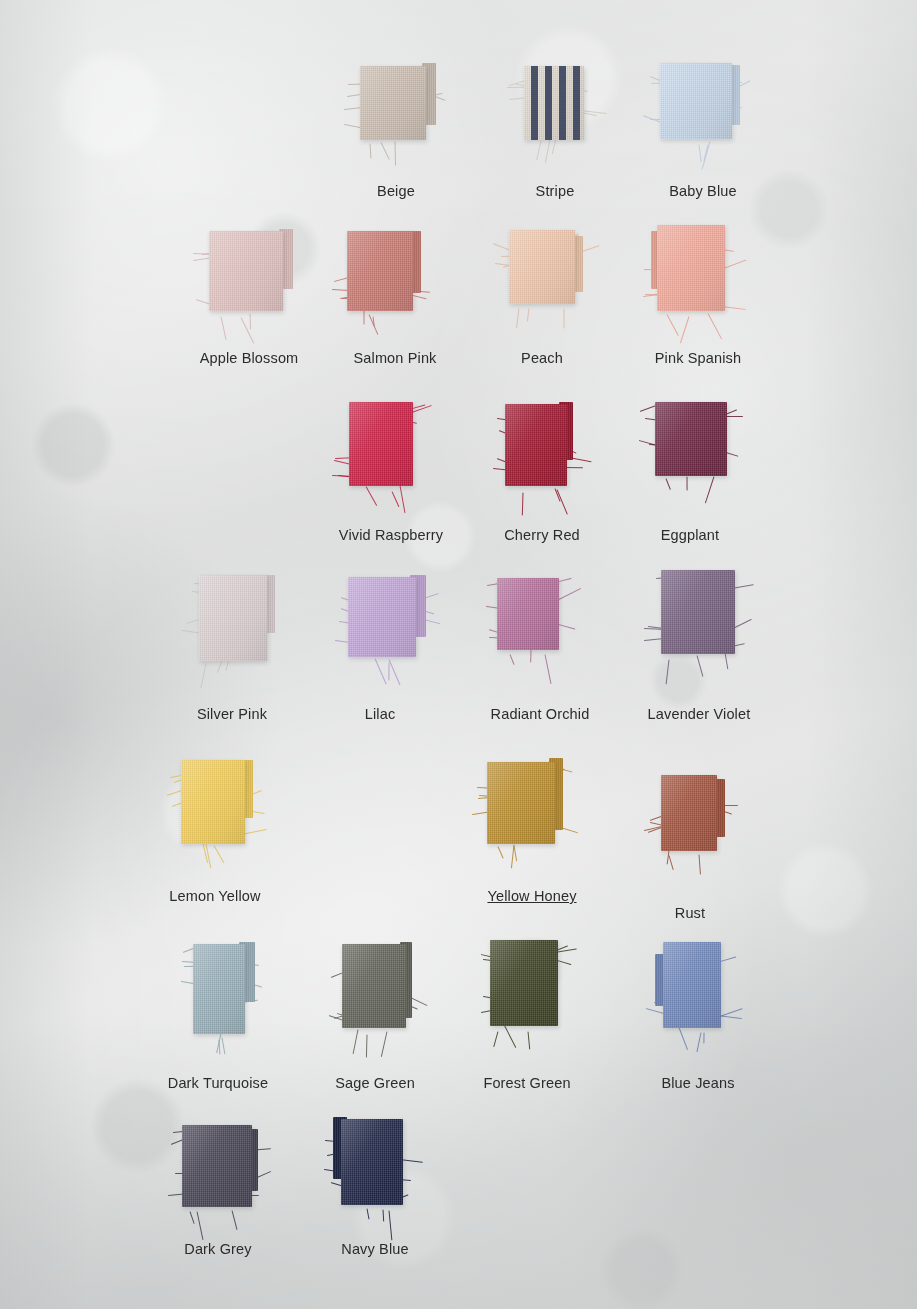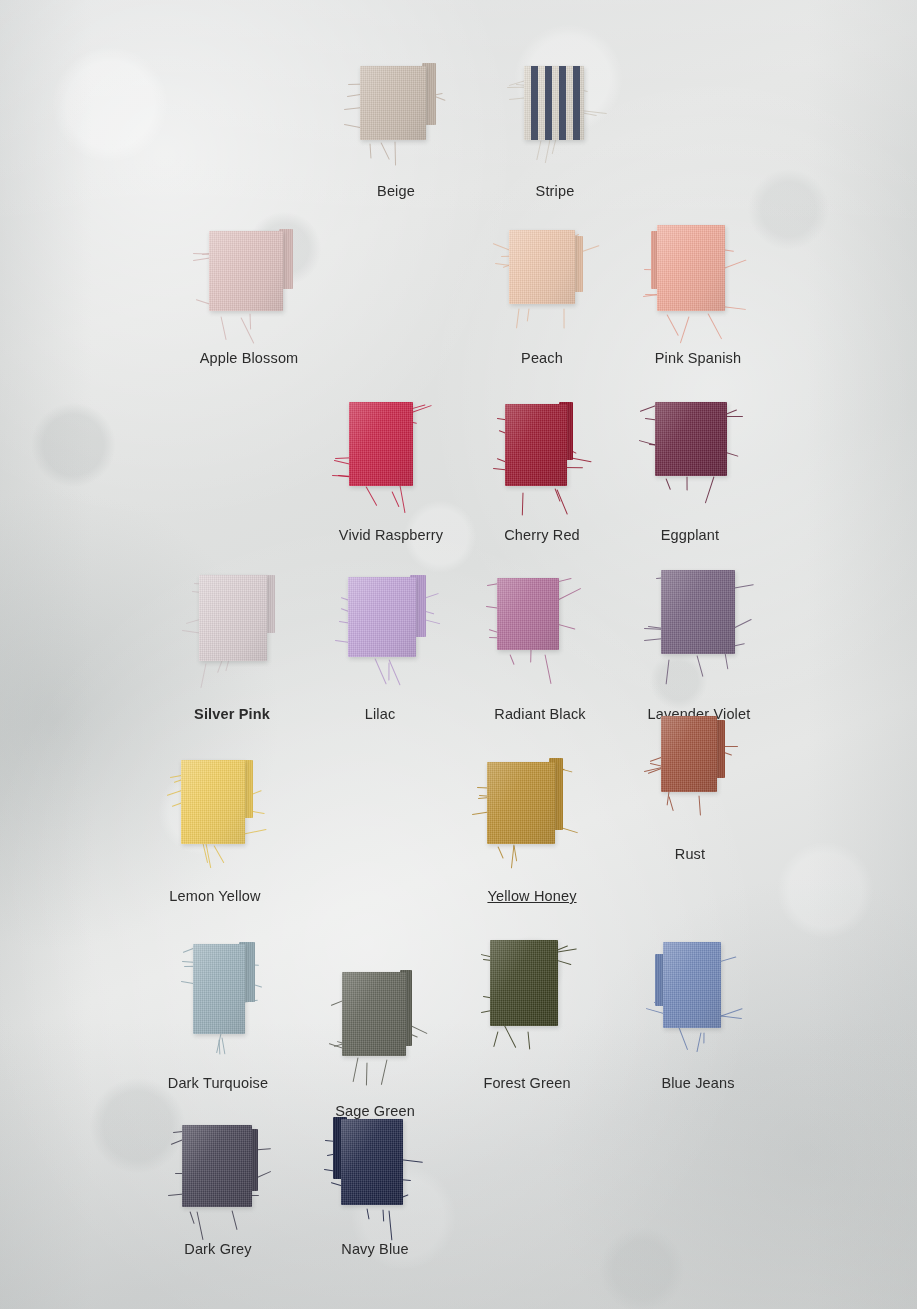--- a/index.html
+++ b/index.html
@@ -172,37 +172,71 @@
           <div class="thread" style="width: 13.0959px; background: rgb(204, 198, 187); left: -7.85752px; top: 17.9069px; transform: rotate(5.16269deg);"></div>
           <div class="thread" style="width: 8.00795px; background: rgb(204, 198, 187); left: 56px; top: 22.688px; transform: rotate(15.5088deg);"></div>
           <div class="thread" style="width: 24.8592px; background: rgb(204, 198, 187); left: -14.9155px; top: 32.7898px; transform: rotate(-5.84508deg);"></div>
           <div class="thread" style="width: 20.1856px; background: rgb(204, 198, 187); left: 17.1725px; top: 74.339px; transform: rotate(102.174deg);"></div>
           <div class="thread" style="width: 15.6549px; background: rgb(204, 198, 187); left: 32.1677px; top: 72.4708px; transform: rotate(103.783deg);"></div>
           <div class="thread" style="width: 23.7423px; background: rgb(204, 198, 187); left: 25.7337px; top: 73.3933px; transform: rotate(101.374deg);"></div>
           <div class="fabric stripe" title="Stripe" style="left: 0px; top: 0px; width: 60px; height: 74px; background: rgb(222, 216, 205);"></div>
         </div>
         <div class="swatch-label" style="top: 117px; left: 31px; color: rgb(43, 43, 43);">Stripe</div>
       </div>
+      <div class="swatch-cell" style="left: 660px; top: 63px; width: 72px; height: 136px;">
+        <div class="fabric-wrap" style="width: 72px; height: 76px;">
+          <div class="thread" style="width: 14.3396px; background: rgb(180, 198, 218); left: -8.60377px; top: 20.1709px; transform: rotate(-1.9743deg);"></div>
+          <div class="thread" style="width: 25.045px; background: rgb(180, 198, 218); left: 68px; top: 28.7546px; transform: rotate(-27.9413deg);"></div>
+          <div class="thread" style="width: 17.2648px; background: rgb(180, 198, 218); left: -10.3589px; top: 12.9338px; transform: rotate(21.583deg);"></div>
+          <div class="thread" style="width: 14.1089px; background: rgb(180, 198, 218); left: 68px; top: 43.1709px; transform: rotate(5.20274deg);"></div>
+          <div class="thread" style="width: 27.7721px; background: rgb(180, 198, 218); left: -16.6633px; top: 52.1498px; transform: rotate(20.8755deg);"></div>
+          <div class="thread" style="width: 13.6478px; background: rgb(180, 198, 218); left: 68px; top: 19.4195px; transform: rotate(-0.255545deg);"></div>
+          <div class="thread" style="width: 16.6749px; background: rgb(180, 198, 218); left: -10.0049px; top: 56.318px; transform: rotate(0.289677deg);"></div>
+          <div class="thread" style="width: 28.8799px; background: rgb(180, 198, 218); left: 49.6104px; top: 78.0321px; transform: rotate(105.756deg);"></div>
+          <div class="thread" style="width: 17.7911px; background: rgb(180, 198, 218); left: 38.7215px; top: 81.1092px; transform: rotate(83.1149deg);"></div>
+          <div class="thread" style="width: 16.753px; background: rgb(180, 198, 218); left: 47.6688px; top: 81.1889px; transform: rotate(103.71deg);"></div>
+          <div class="flap" style="left: 66px; top: 2px; width: 14px; height: 60px; background: rgb(198, 216, 236);"></div>
+          <div class="fabric" title="Baby Blue" style="left: 0px; top: 0px; width: 72px; height: 76px; background: rgb(198, 216, 236);"></div>
+        </div>
+        <div class="swatch-label" style="top: 120px; left: 43px; color: rgb(43, 43, 43);">Baby Blue</div>
+      </div>
       <div class="swatch-cell" style="left: 209px; top: 231px; width: 74px; height: 140px;">
         <div class="fabric-wrap" style="width: 74px; height: 80px;">
           <div class="thread" style="width: 11.9681px; background: rgb(208, 179, 177); left: -7.18089px; top: 22.7191px; transform: rotate(-7.01036deg);"></div>
           <div class="thread" style="width: 9.08528px; background: rgb(208, 179, 177); left: 70px; top: 13.8089px; transform: rotate(9.04783deg);"></div>
           <div class="thread" style="width: 25.94px; background: rgb(208, 179, 177); left: -15.564px; top: 22.015px; transform: rotate(2.30777deg);"></div>
           <div class="thread" style="width: 14.2797px; background: rgb(208, 179, 177); left: 70px; top: 17.3649px; transform: rotate(5.66984deg);"></div>
           <div class="thread" style="width: 22.1418px; background: rgb(208, 179, 177); left: -13.2851px; top: 68.3736px; transform: rotate(18.1204deg);"></div>
           <div class="thread" style="width: 13.3927px; background: rgb(208, 179, 177); left: 70px; top: 53.0462px; transform: rotate(-21.333deg);"></div>
           <div class="thread" style="width: 26.1138px; background: rgb(208, 179, 177); left: -15.6683px; top: 28.7424px; transform: rotate(-8.27639deg);"></div>
           <div class="thread" style="width: 23.8672px; background: rgb(208, 179, 177); left: 12.4272px; top: 84.7576px; transform: rotate(77.7593deg);"></div>
           <div class="thread" style="width: 15.5137px; background: rgb(208, 179, 177); left: 41.4907px; top: 81.7854px; transform: rotate(87.7973deg);"></div>
           <div class="thread" style="width: 28.639px; background: rgb(208, 179, 177); left: 32.0715px; top: 85.8607px; transform: rotate(63.7167deg);"></div>
           <div class="flap" style="left: 70px; top: -2px; width: 14px; height: 60px; background: rgb(226, 197, 195);"></div>
           <div class="fabric" title="Apple Blossom" style="left: 0px; top: 0px; width: 74px; height: 80px; background: rgb(226, 197, 195);"></div>
         </div>
         <div class="swatch-label" style="top: 119px; left: 40px; color: rgb(43, 43, 43);">Apple Blossom</div>
       </div>
+      <div class="swatch-cell" style="left: 347px; top: 231px; width: 66px; height: 140px;">
+        <div class="fabric-wrap" style="width: 66px; height: 80px;">
+          <div class="thread" style="width: 20.8602px; background: rgb(183, 105, 97); left: -12.5161px; top: 50.2175px; transform: rotate(-14.8391deg);"></div>
+          <div class="thread" style="width: 21.3732px; background: rgb(183, 105, 97); left: 62px; top: 59.2114px; transform: rotate(4.79166deg);"></div>
+          <div class="thread" style="width: 9.12988px; background: rgb(183, 105, 97); left: -5.47793px; top: 66.8948px; transform: rotate(-1.06809deg);"></div>
+          <div class="thread" style="width: 17.539px; background: rgb(183, 105, 97); left: 62px; top: 63.445px; transform: rotate(14.3261deg);"></div>
+          <div class="thread" style="width: 11.4636px; background: rgb(183, 105, 97); left: -6.87816px; top: 67.1518px; transform: rotate(-7.70683deg);"></div>
+          <div class="thread" style="width: 10.1406px; background: rgb(183, 105, 97); left: 62px; top: 19.7649px; transform: rotate(-24.4227deg);"></div>
+          <div class="thread" style="width: 24.7774px; background: rgb(183, 105, 97); left: -14.8665px; top: 58.0838px; transform: rotate(3.44075deg);"></div>
+          <div class="thread" style="width: 10.255px; background: rgb(183, 105, 97); left: 26.3377px; top: 84.5203px; transform: rotate(82.2021deg);"></div>
+          <div class="thread" style="width: 13.6635px; background: rgb(183, 105, 97); left: 17.0126px; top: 79.2822px; transform: rotate(89.9286deg);"></div>
+          <div class="thread" style="width: 21.6336px; background: rgb(183, 105, 97); left: 21.5721px; top: 83.2637px; transform: rotate(66.1756deg);"></div>
+          <div class="flap" style="left: 62px; top: 0px; width: 12px; height: 62px; background: rgb(201, 123, 115);"></div>
+          <div class="fabric" title="Salmon Pink" style="left: 0px; top: 0px; width: 66px; height: 80px; background: rgb(201, 123, 115);"></div>
+        </div>
+        <div class="swatch-label" style="top: 119px; left: 48px; color: rgb(43, 43, 43);">Salmon Pink</div>
+      </div>
       <div class="swatch-cell" style="left: 509px; top: 230px; width: 66px; height: 134px;">
         <div class="fabric-wrap" style="width: 66px; height: 74px;">
           <div class="thread" style="width: 26.7957px; background: rgb(222, 183, 157); left: -16.0774px; top: 12.778px; transform: rotate(21.5662deg);"></div>
           <div class="thread" style="width: 11.0775px; background: rgb(222, 183, 157); left: 62px; top: 21.0554px; transform: rotate(-22.9747deg);"></div>
           <div class="thread" style="width: 23.1904px; background: rgb(222, 183, 157); left: -13.9142px; top: 33.116px; transform: rotate(7.86004deg);"></div>
           <div class="thread" style="width: 8.69626px; background: rgb(222, 183, 157); left: 62px; top: 8.03466px; transform: rotate(-27.9744deg);"></div>
           <div class="thread" style="width: 10.6462px; background: rgb(222, 183, 157); left: -6.38773px; top: 36.5599px; transform: rotate(-19.2914deg);"></div>
           <div class="thread" style="width: 29.7045px; background: rgb(222, 183, 157); left: 62px; top: 24.6799px; transform: rotate(-19.4451deg);"></div>
           <div class="thread" style="width: 12.6763px; background: rgb(222, 183, 157); left: -7.60579px; top: 26.052px; transform: rotate(-1.4445deg);"></div>
           <div class="thread" style="width: 20.2657px; background: rgb(222, 183, 157); left: 55.0125px; top: 77.6799px; transform: rotate(89.8493deg);"></div>
@@ -273,21 +307,21 @@
           <div class="thread" style="width: 14.525px; background: rgb(89, 21, 48); left: 68px; top: 13.4132px; transform: rotate(-21.9588deg);"></div>
           <div class="thread" style="width: 26.5551px; background: rgb(89, 21, 48); left: -15.9331px; top: 37.6814px; transform: rotate(15.2318deg);"></div>
           <div class="thread" style="width: 27.5118px; background: rgb(89, 21, 48); left: 58.8175px; top: 73.5509px; transform: rotate(107.971deg);"></div>
           <div class="thread" style="width: 13.8303px; background: rgb(89, 21, 48); left: 31.6745px; top: 74.4134px; transform: rotate(89.6754deg);"></div>
           <div class="thread" style="width: 11.9624px; background: rgb(89, 21, 48); left: 10.8591px; top: 75.5465px; transform: rotate(68.4537deg);"></div>
           <div class="flap" style="left: 10px; top: 58px; width: 56px; height: 16px; background: rgb(107, 39, 66);"></div>
           <div class="fabric" title="Eggplant" style="left: 0px; top: 0px; width: 72px; height: 74px; background: rgb(107, 39, 66);"></div>
         </div>
         <div class="swatch-label" style="top: 125px; left: 35px; color: rgb(43, 43, 43);">Eggplant</div>
       </div>
-      <div class="swatch-cell" style="left: 199px; top: 575px; width: 68px; height: 146px; font-weight: bold;">
+      <div class="swatch-cell" style="left: 199px; top: 575px; width: 68px; height: 146px;">
         <div class="fabric-wrap" style="width: 68px; height: 86px;">
           <div class="thread" style="width: 29.0342px; background: rgb(203, 191, 194); left: -17.4205px; top: 54.677px; transform: rotate(8.02724deg);"></div>
           <div class="thread" style="width: 9.30496px; background: rgb(203, 191, 194); left: 64px; top: 50.864px; transform: rotate(-2.28832deg);"></div>
           <div class="thread" style="width: 12.2096px; background: rgb(203, 191, 194); left: -7.32577px; top: 15.662px; transform: rotate(6.18526deg);"></div>
           <div class="thread" style="width: 9.43381px; background: rgb(203, 191, 194); left: 64px; top: 51.293px; transform: rotate(19.9705deg);"></div>
           <div class="thread" style="width: 22.487px; background: rgb(203, 191, 194); left: -13.4922px; top: 47.6519px; transform: rotate(-16.2674deg);"></div>
           <div class="thread" style="width: 12.9777px; background: rgb(203, 191, 194); left: 64px; top: 12.0672px; transform: rotate(-22.0321deg);"></div>
           <div class="thread" style="width: 8.0791px; background: rgb(203, 191, 194); left: -4.84746px; top: 8.39968px; transform: rotate(2.9262deg);"></div>
           <div class="thread" style="width: 12.2011px; background: rgb(203, 191, 194); left: 29.7094px; top: 84.2939px; transform: rotate(105.308deg);"></div>
           <div class="thread" style="width: 13.068px; background: rgb(203, 191, 194); left: 23.4145px; top: 84.8857px; transform: rotate(109.793deg);"></div>
@@ -321,21 +355,21 @@
           <div class="thread" style="width: 13.7599px; background: rgb(162, 95, 138); left: -8.25596px; top: 59.1274px; transform: rotate(2.11949deg);"></div>
           <div class="thread" style="width: 17.0236px; background: rgb(162, 95, 138); left: 58px; top: 4.04487px; transform: rotate(-14.1535deg);"></div>
           <div class="thread" style="width: 19.1841px; background: rgb(162, 95, 138); left: -11.5105px; top: 27.8753px; transform: rotate(7.80904deg);"></div>
           <div class="thread" style="width: 28.8135px; background: rgb(162, 95, 138); left: 58px; top: 23.3258px; transform: rotate(-26.8786deg);"></div>
           <div class="thread" style="width: 16.7022px; background: rgb(162, 95, 138); left: -10.0213px; top: 6.6121px; transform: rotate(-9.32194deg);"></div>
           <div class="thread" style="width: 11.2049px; background: rgb(162, 95, 138); left: 12.7954px; top: 75.9024px; transform: rotate(68.0575deg);"></div>
           <div class="thread" style="width: 13.1625px; background: rgb(162, 95, 138); left: 33.5867px; top: 71.3223px; transform: rotate(91.3977deg);"></div>
           <div class="thread" style="width: 29.6188px; background: rgb(162, 95, 138); left: 48.193px; top: 75.8662px; transform: rotate(78.4572deg);"></div>
           <div class="fabric" title="Radiant Orchid" style="left: 0px; top: 0px; width: 62px; height: 72px; background: rgb(180, 113, 156);"></div>
         </div>
-        <div class="swatch-label" style="top: 128px; left: 43px; color: rgb(43, 43, 43);">Radiant Black</div>
+        <div class="swatch-label" style="top: 128px; left: 43px; color: rgb(43, 43, 43);">Radiant Orchid</div>
       </div>
       <div class="swatch-cell" style="left: 661px; top: 570px; width: 74px; height: 144px;">
         <div class="fabric-wrap" style="width: 74px; height: 84px;">
           <div class="thread" style="width: 21.5487px; background: rgb(100, 80, 110); left: -12.9292px; top: 55.9748px; transform: rotate(7.06314deg);"></div>
           <div class="thread" style="width: 23.1573px; background: rgb(100, 80, 110); left: 70px; top: 59.2283px; transform: rotate(-26.5643deg);"></div>
           <div class="thread" style="width: 9.07161px; background: rgb(100, 80, 110); left: -5.44296px; top: 7.97153px; transform: rotate(-4.96834deg);"></div>
           <div class="thread" style="width: 13.7296px; background: rgb(100, 80, 110); left: 70px; top: 76.1249px; transform: rotate(-11.9189deg);"></div>
           <div class="thread" style="width: 28.1613px; background: rgb(100, 80, 110); left: -16.8968px; top: 70.2805px; transform: rotate(-5.71247deg);"></div>
           <div class="thread" style="width: 22.5497px; background: rgb(100, 80, 110); left: 70px; top: 18.4365px; transform: rotate(-9.86323deg);"></div>
           <div class="thread" style="width: 28.0818px; background: rgb(100, 80, 110); left: -16.8491px; top: 58.1112px; transform: rotate(2.48824deg);"></div>
@@ -373,21 +407,21 @@
           <div class="thread" style="width: 14.5373px; background: rgb(171, 126, 33); left: 64px; top: 13.424px; transform: rotate(-25.6457deg);"></div>
           <div class="thread" style="width: 15.0317px; background: rgb(171, 126, 33); left: -9.01901px; top: 35.7409px; transform: rotate(-5.26498deg);"></div>
           <div class="thread" style="width: 13.36px; background: rgb(171, 126, 33); left: 11.4452px; top: 83.891px; transform: rotate(66.2948deg);"></div>
           <div class="thread" style="width: 16.4037px; background: rgb(171, 126, 33); left: 26.5128px; top: 83.0593px; transform: rotate(80.4627deg);"></div>
           <div class="thread" style="width: 23.7786px; background: rgb(171, 126, 33); left: 27.4002px; top: 81.9791px; transform: rotate(96.1773deg);"></div>
           <div class="flap" style="left: 62px; top: -4px; width: 14px; height: 72px; background: rgb(189, 144, 51);"></div>
           <div class="fabric" title="Yellow Honey" style="left: 0px; top: 0px; width: 68px; height: 82px; background: rgb(189, 144, 51);"></div>
         </div>
         <div class="swatch-label" style="top: 126px; left: 45px; color: rgb(43, 43, 43); text-decoration: underline;">Yellow Honey</div>
       </div>
-      <div class="swatch-cell" style="left: 661px; top: 716px; width: 56px; height: 136px;">
+      <div class="swatch-cell" style="left: 661px; top: 775px; width: 56px; height: 136px;">
         <div class="fabric-wrap" style="width: 56px; height: 76px;">
           <div class="thread" style="width: 29.1056px; background: rgb(144, 66, 44); left: -17.4633px; top: 55.3118px; transform: rotate(-12.9217deg);"></div>
           <div class="thread" style="width: 20.0009px; background: rgb(144, 66, 44); left: 52px; top: 31.5489px; transform: rotate(19.5094deg);"></div>
           <div class="thread" style="width: 21.991px; background: rgb(144, 66, 44); left: -13.1946px; top: 57.4455px; transform: rotate(-20.5324deg);"></div>
           <div class="thread" style="width: 12.1793px; background: rgb(144, 66, 44); left: 52px; top: 8.54287px; transform: rotate(-22.1818deg);"></div>
           <div class="thread" style="width: 18.1957px; background: rgb(144, 66, 44); left: -10.9174px; top: 46.8852px; transform: rotate(12.7587deg);"></div>
           <div class="thread" style="width: 25.269px; background: rgb(144, 66, 44); left: 52px; top: 29.5058px; transform: rotate(0.187594deg);"></div>
           <div class="thread" style="width: 18.7872px; background: rgb(144, 66, 44); left: -11.2723px; top: 45.118px; transform: rotate(-19.6144deg);"></div>
           <div class="thread" style="width: 13.9156px; background: rgb(144, 66, 44); left: 8.1887px; top: 75.2096px; transform: rotate(97.727deg);"></div>
           <div class="thread" style="width: 19.6112px; background: rgb(144, 66, 44); left: 38.017px; top: 79.4171px; transform: rotate(85.8298deg);"></div>
@@ -407,21 +441,21 @@
           <div class="thread" style="width: 22.0853px; background: rgb(138, 161, 171); left: 48px; top: 36.4476px; transform: rotate(17.8783deg);"></div>
           <div class="thread" style="width: 19.0486px; background: rgb(138, 161, 171); left: -11.4291px; top: 17.4814px; transform: rotate(4.03149deg);"></div>
           <div class="thread" style="width: 14.9933px; background: rgb(138, 161, 171); left: 26.4075px; top: 95.2978px; transform: rotate(86.6586deg);"></div>
           <div class="thread" style="width: 17.3191px; background: rgb(138, 161, 171); left: 28.6981px; top: 92.8511px; transform: rotate(80.2231deg);"></div>
           <div class="thread" style="width: 20.1888px; background: rgb(138, 161, 171); left: 27.9993px; top: 89.1199px; transform: rotate(102.68deg);"></div>
           <div class="flap" style="left: 46px; top: -2px; width: 16px; height: 60px; background: rgb(156, 179, 189);"></div>
           <div class="fabric" title="Dark Turquoise" style="left: 0px; top: 0px; width: 52px; height: 90px; background: rgb(156, 179, 189);"></div>
         </div>
         <div class="swatch-label" style="top: 131px; left: 25px; color: rgb(43, 43, 43);">Dark Turquoise</div>
       </div>
-      <div class="swatch-cell" style="left: 342px; top: 944px; width: 64px; height: 144px; margin-top: 28px;">
+      <div class="swatch-cell" style="left: 342px; top: 944px; width: 64px; height: 144px;">
         <div class="fabric-wrap" style="width: 64px; height: 84px;">
           <div class="thread" style="width: 8.91418px; background: rgb(81, 83, 72); left: -5.34851px; top: 68.5038px; transform: rotate(15.8873deg);"></div>
           <div class="thread" style="width: 16.6655px; background: rgb(81, 83, 72); left: 60px; top: 58.3944px; transform: rotate(23.2176deg);"></div>
           <div class="thread" style="width: 18.5809px; background: rgb(81, 83, 72); left: -11.1485px; top: 32.8806px; transform: rotate(-21.8776deg);"></div>
           <div class="thread" style="width: 9.73281px; background: rgb(81, 83, 72); left: 60px; top: 36.9537px; transform: rotate(18.891deg);"></div>
           <div class="thread" style="width: 22.0799px; background: rgb(81, 83, 72); left: -13.2479px; top: 71.0067px; transform: rotate(18.6813deg);"></div>
           <div class="thread" style="width: 28.2436px; background: rgb(81, 83, 72); left: 60px; top: 49.335px; transform: rotate(25.5656deg);"></div>
           <div class="thread" style="width: 12.5504px; background: rgb(81, 83, 72); left: -7.53027px; top: 74.3089px; transform: rotate(-16.4766deg);"></div>
           <div class="thread" style="width: 26.2529px; background: rgb(81, 83, 72); left: 44.9225px; top: 86.5391px; transform: rotate(102.602deg);"></div>
           <div class="thread" style="width: 24.7342px; background: rgb(81, 83, 72); left: 16.2792px; top: 85.0438px; transform: rotate(101.307deg);"></div>

